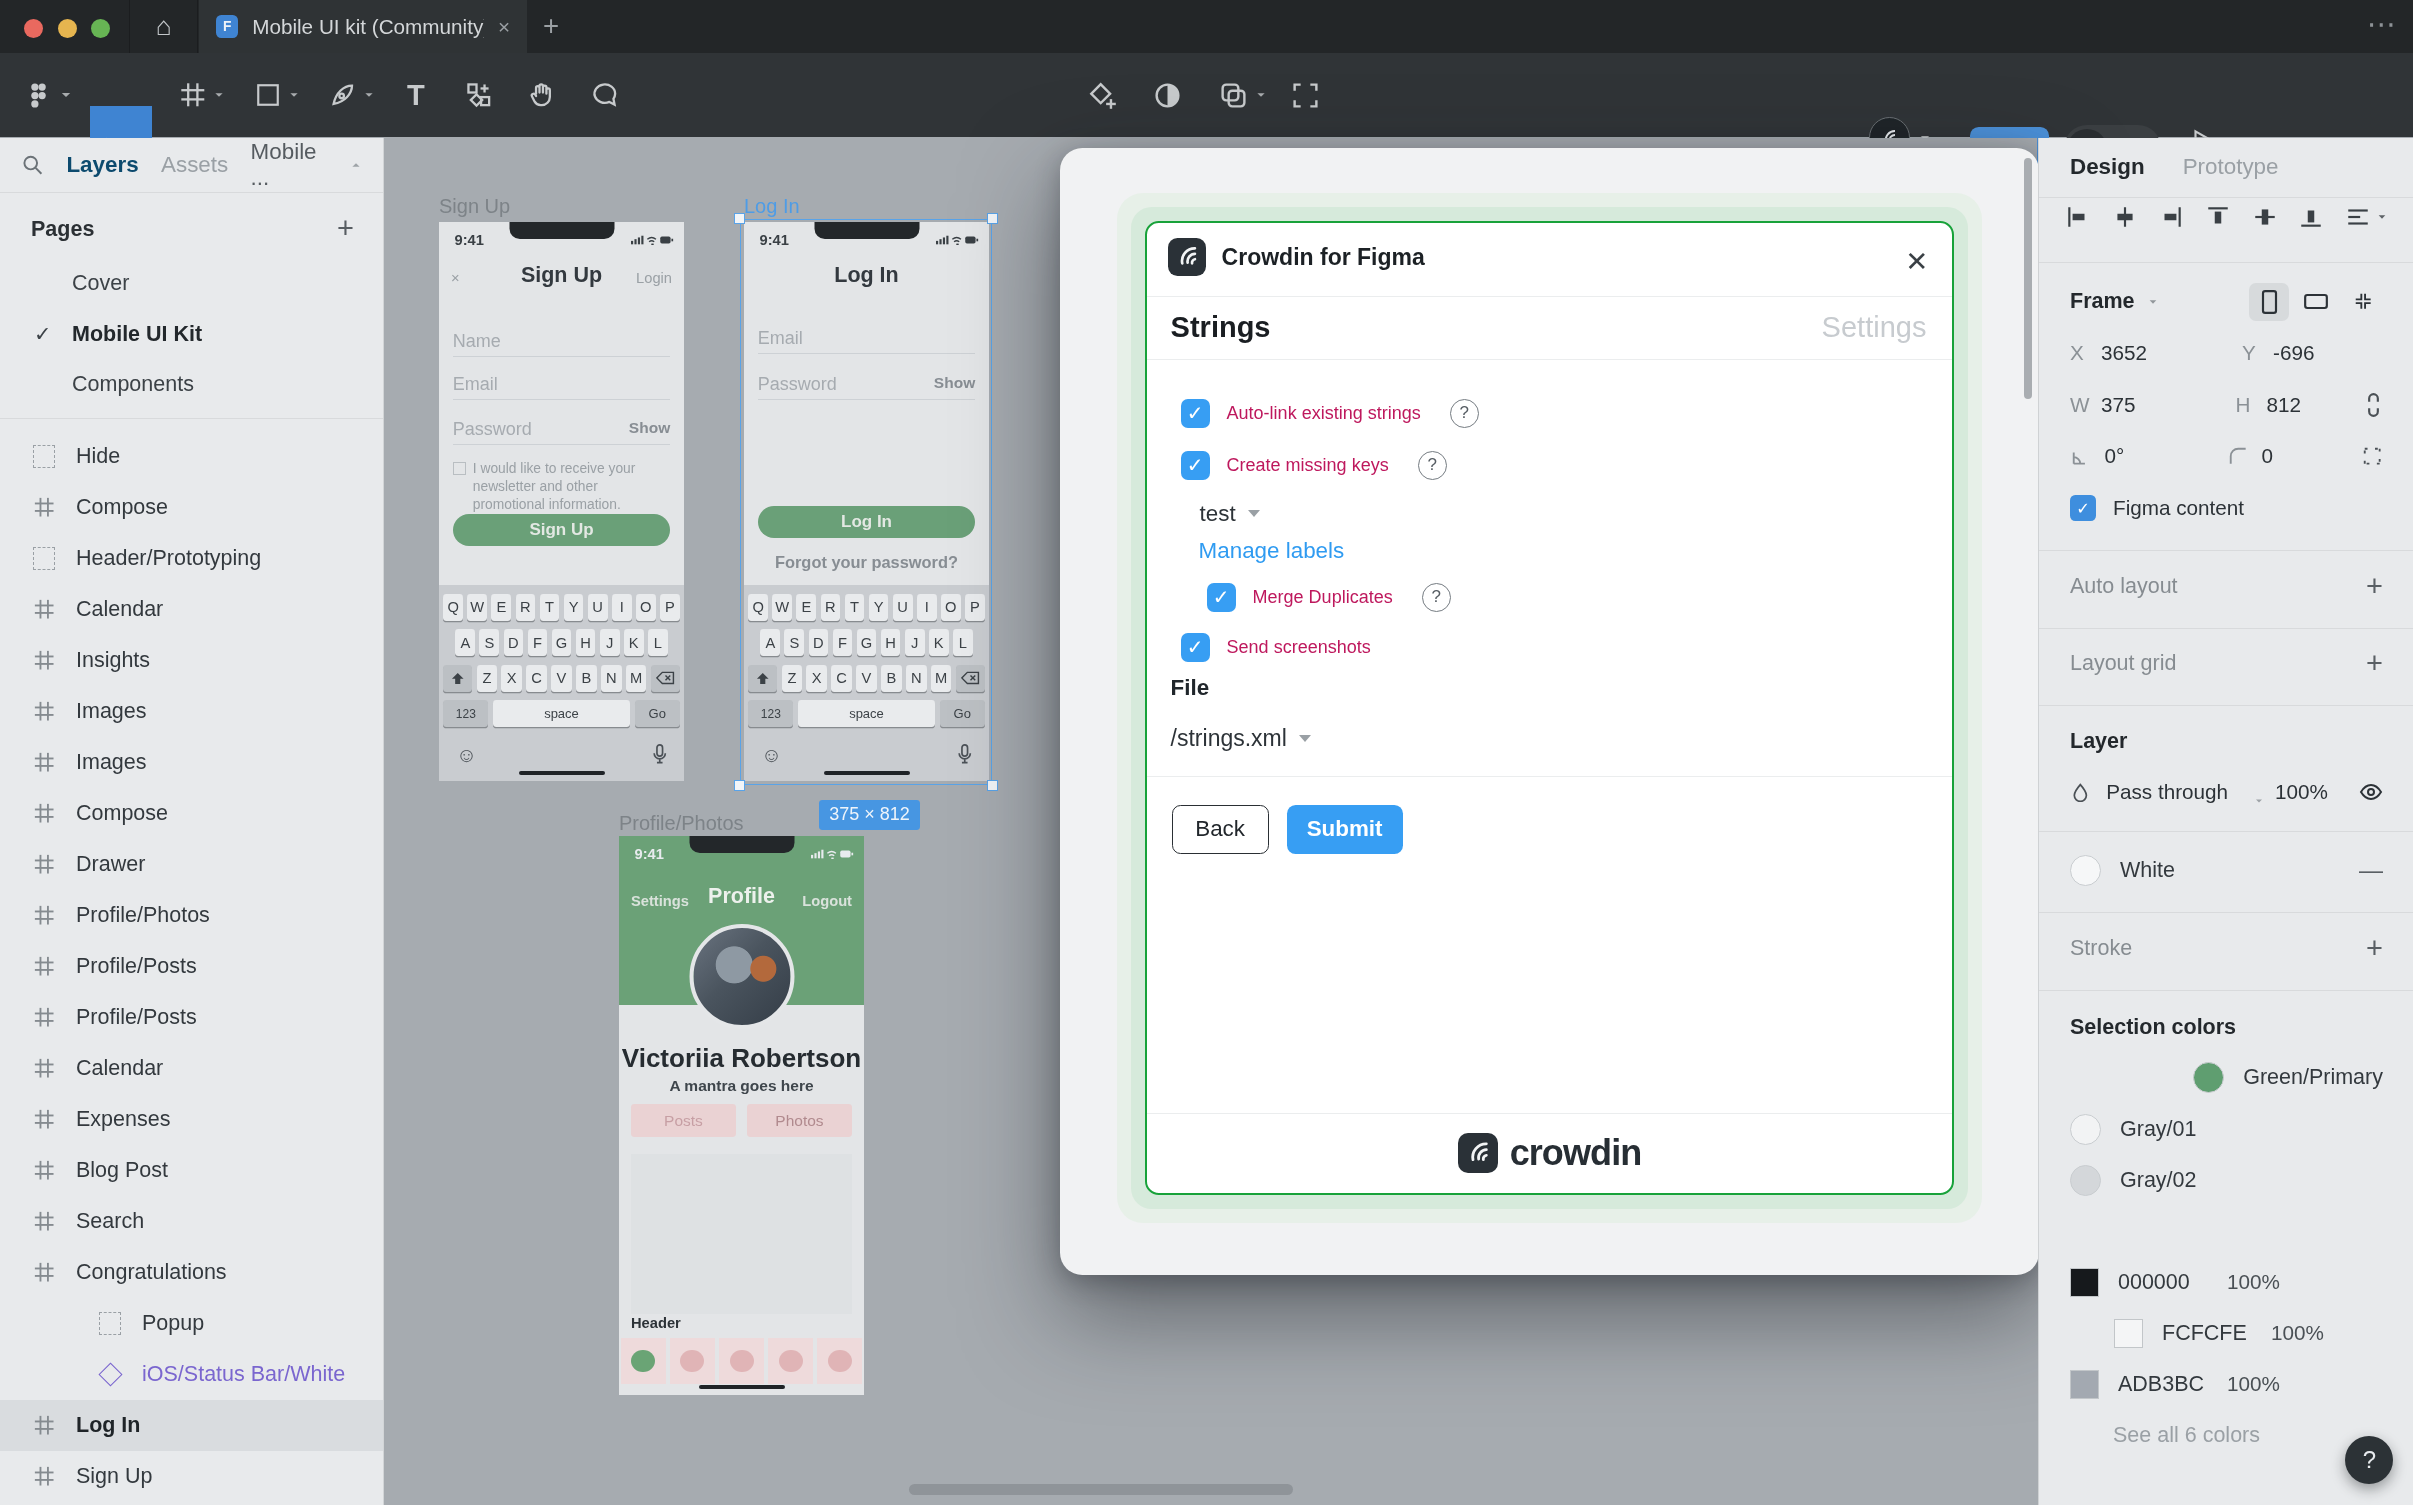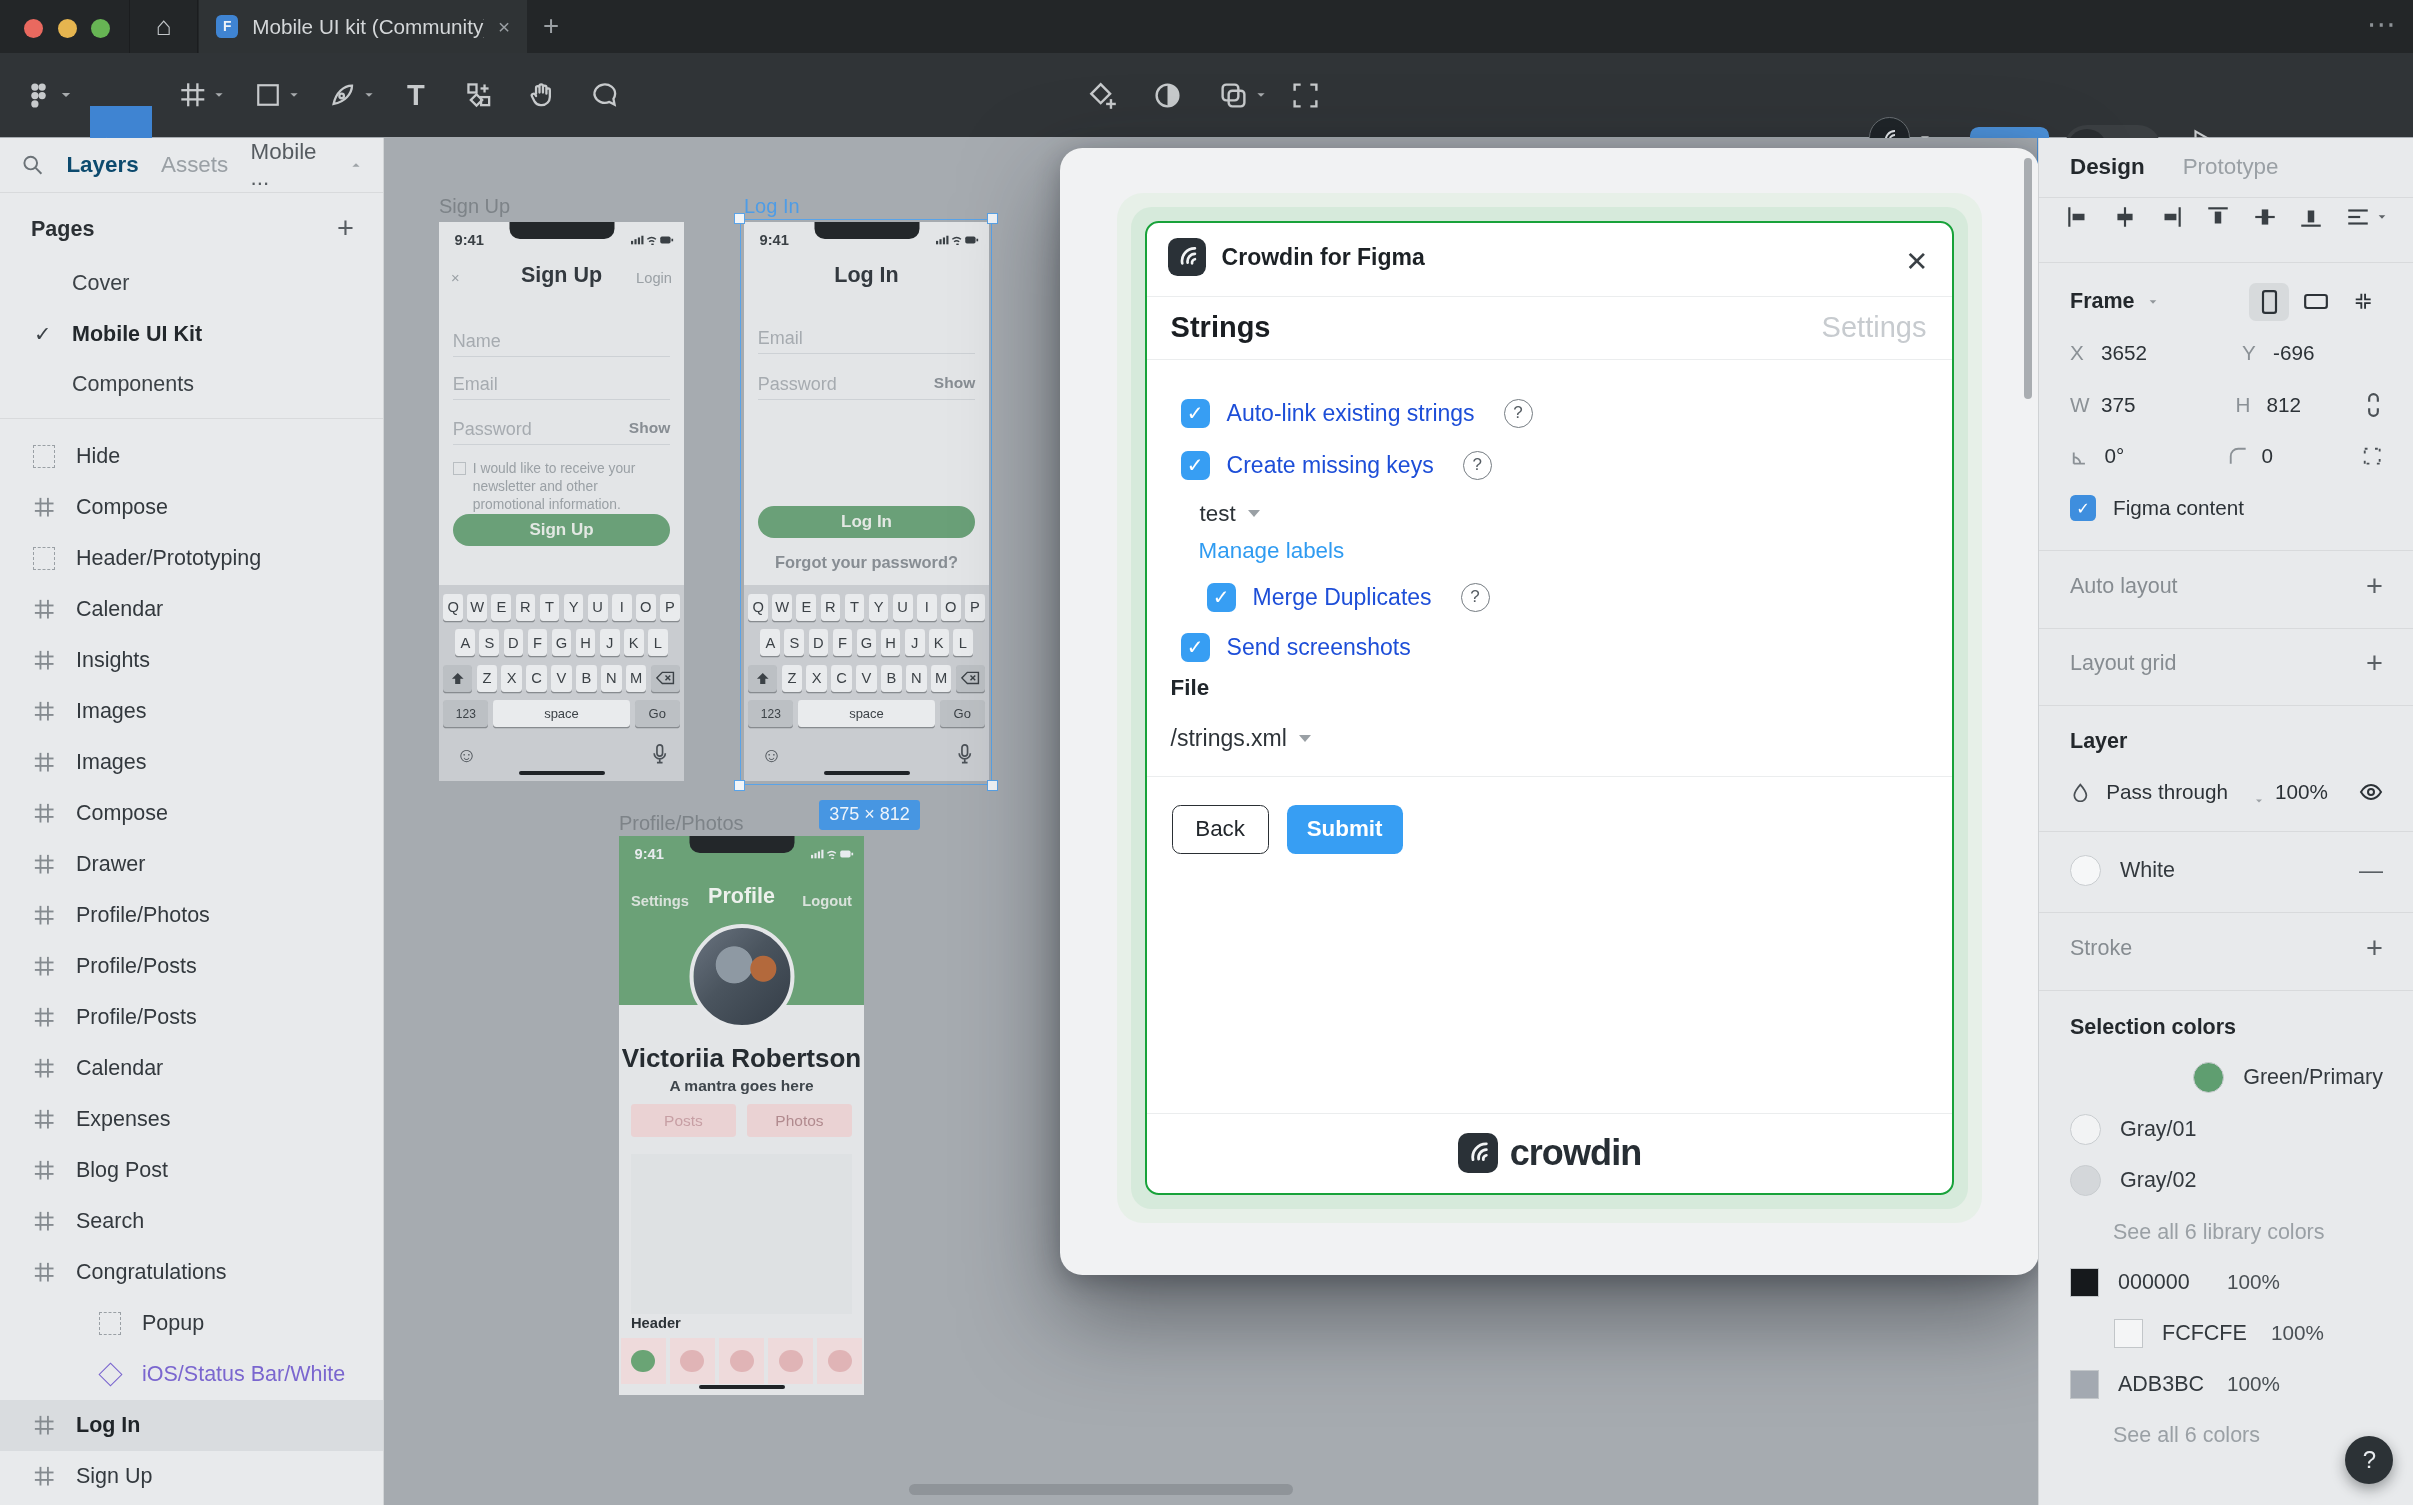--- a/index.html
+++ b/index.html
@@ -125,21 +125,21 @@
   .glow2{width:100%;height:100%;background:#d6eadb;border-radius:20.7px;padding:13.8px;}
   .plugin{position:relative;width:100%;height:100%;background:#ffffff;border:2.6px solid #18a23a;border-radius:13.8px;overflow:hidden;}
   .phrow{position:absolute;left:21.5px;top:15.5px;display:flex;align-items:center;gap:15.5px;}
   .apptitle{font-size:23px;font-weight:bold;color:#1c2125;}
   .pclose{position:absolute;right:24px;top:22.4px;font-size:27.6px;color:#3a4045;}
   .pdiv{position:absolute;left:0;right:0;height:1.7px;background:#ebedee;}
   .ptit{position:absolute;left:24px;top:88px;font-size:29px;font-weight:600;color:#1a1e22;}
   .pset{position:absolute;right:26px;top:88px;font-size:29px;color:#c7cbcf;}
   .prow{position:absolute;display:flex;align-items:center;gap:17px;}
   .cbx{width:29px;height:29px;border-radius:6.9px;background:#379ef3;color:#fff;font-size:20px;display:flex;align-items:center;justify-content:center;flex:0 0 29px;}
-  .plabel{font-size:23px;font-weight:500;color:#1d4ed8;}
+  .plabel{font-size:18px;font-weight:500;color:#be185d;}
   .qm{width:29px;height:29px;border-radius:50%;border:1.7px solid #757c82;color:#565d63;font-size:17px;display:flex;align-items:center;justify-content:center;margin-left:12px;}
   .ddtext{font-size:22.4px;color:#2d3338;display:flex;align-items:center;gap:12px;}
   .cdown{width:0;height:0;border-left:6.9px solid transparent;border-right:6.9px solid transparent;border-top:7.8px solid #9aa0a5;}
   .linklbl{font-size:22.4px;color:#2f9bf1;}
   .filelbl{font-size:22.4px;font-weight:bold;color:#20262b;}
   .backbtn{position:absolute;left:25px;top:582px;width:97px;height:49px;border-radius:8.6px;border:1.7px solid #2a2f34;background:#fff;
     font-size:22.4px;font-weight:500;color:#22272c;display:flex;align-items:center;justify-content:center;}
   .submitbtn{position:absolute;left:140px;top:582px;width:116px;height:49px;border-radius:8.6px;background:#379ef3;
     font-size:22.4px;font-weight:600;color:#fff;display:flex;align-items:center;justify-content:center;}
   .pfoot{position:absolute;left:0;right:0;top:896px;height:69px;display:flex;align-items:center;justify-content:center;gap:12px;}
@@ -1034,23 +1034,20 @@
         </div>
         <div class="rrow" style="top: 971px; height: 40px;">
           <span class="swatch-c" style="background:#f2f3f4"></span>
           <span class="cname">Gray/01</span>
         </div>
         <div class="rrow" style="top: 1022px; height: 40px;">
           <span class="swatch-c" style="background:#d4d7da"></span>
           <span class="cname">Gray/02</span>
         </div>
       </div>
-    <div class="rrow" style="top:1074px;height:40px">
-      <span class="seeall" style="margin-left:43px">See all 6 library colors</span>
-    </div>
     <div id="hexcolors">
         <div class="rrow" style="top: 1124px; height: 40px;">
           <span class="swatch-s" style="background:#16191c"></span>
           <span class="cname">000000</span>
           <span class="copac">100%</span>
         </div>
         <div class="rrow" style="top: 1175px; height: 40px; margin-left: 44px;">
           <span class="swatch-s" style="background:#f4f5f6"></span>
           <span class="cname">FCFCFE</span>
           <span class="copac">100%</span>

